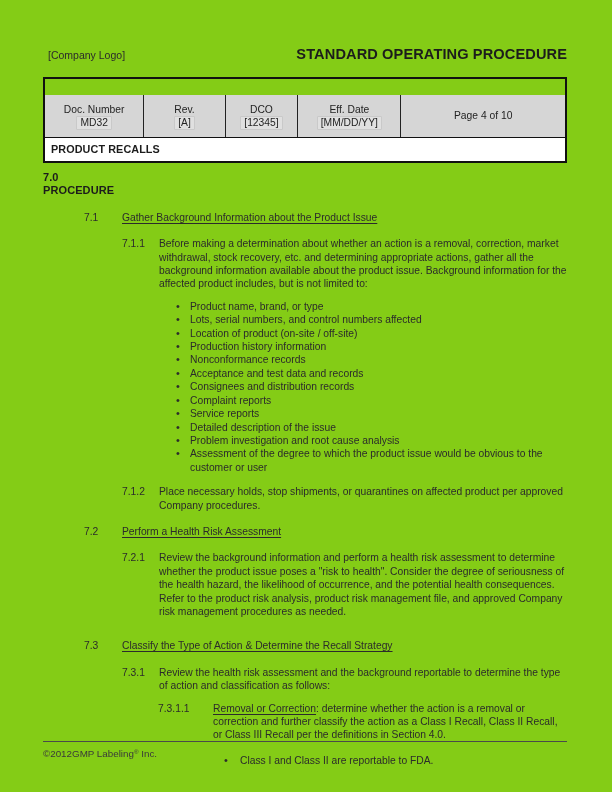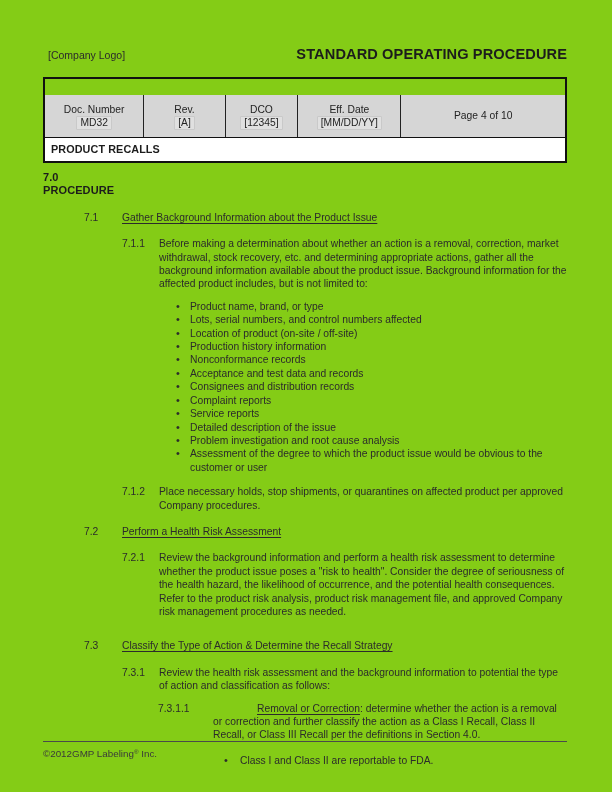--- a/index.html
+++ b/index.html
@@ -56,21 +56,21 @@
   
   .row{display:flex;align-items:flex-start;}
   .row .num{flex:0 0 auto;}
   .row .body{flex:1 1 auto;}
   .lvl1 .num{width:39px;}
   .lvl2{margin-left:41px;} .lvl2 .num{width:38px;}
   .lvl3{margin-left:79px;} .lvl3 .num{width:37px;}
   .lvl4{margin-left:115px;} .lvl4 .num{width:55px;}
   .h-bold{font-weight:bold;font-size:11px;color:#1c1c1c;letter-spacing:0.1px;}
   .h-underline{text-decoration:underline;text-underline-offset:2px;}
-  .u-inline{text-decoration:underline;text-underline-offset:2px;margin-left:44px;}
+  .u-inline{text-decoration:underline;text-underline-offset:2px;}
   .mt-18{margin-top:8px;flex-direction:column;} .mt-13{margin-top:13px;} .mt-11{margin-top:11px;}
   .mt-21{margin-top:21px;} .mt-9{margin-top:9px;}
   
   ul.bullets{
     list-style:none;margin:9px 0 0 133px;padding:0;
   }
   ul.bullets li{
     position:relative;padding-left:14px;line-height:13.4px;
   }
   ul.bullets li::before{
@@ -170,21 +170,21 @@
     <div class="body">Review the background information and perform a health risk assessment to determine whether the product issue poses a "risk to health".  Consider the degree of seriousness of the health hazard, the likelihood of occurrence, and the potential health consequences.  Refer to the product risk analysis, product risk management file, and approved Company risk management procedures as needed.</div>
   </div>
 
   <div class="row lvl2 mt-21">
     <span class="num">7.3</span>
     <div class="body h-underline">Classify the Type of Action &amp; Determine the Recall Strategy</div>
   </div>
 
   <div class="row lvl3 mt-13">
     <span class="num">7.3.1</span>
-    <div class="body">Review the health risk assessment and the background information to potential the type of action and classification as follows:</div>
+    <div class="body">Review the health risk assessment and the background reportable to determine the type of action and classification as follows:</div>
   </div>
 
   <div class="row lvl4 mt-9">
     <span class="num">7.3.1.1</span>
     <div class="body"><span class="u-inline">Removal or Correction</span><span>: determine whether the action is a removal or correction and further classify the action as a Class I Recall, Class II Recall, or Class III Recall per the definitions in Section 4.0.</span></div>
   </div>
 
   <ul class="bullets single">
     <li>Class I and Class II are reportable to FDA.</li>
   </ul>

